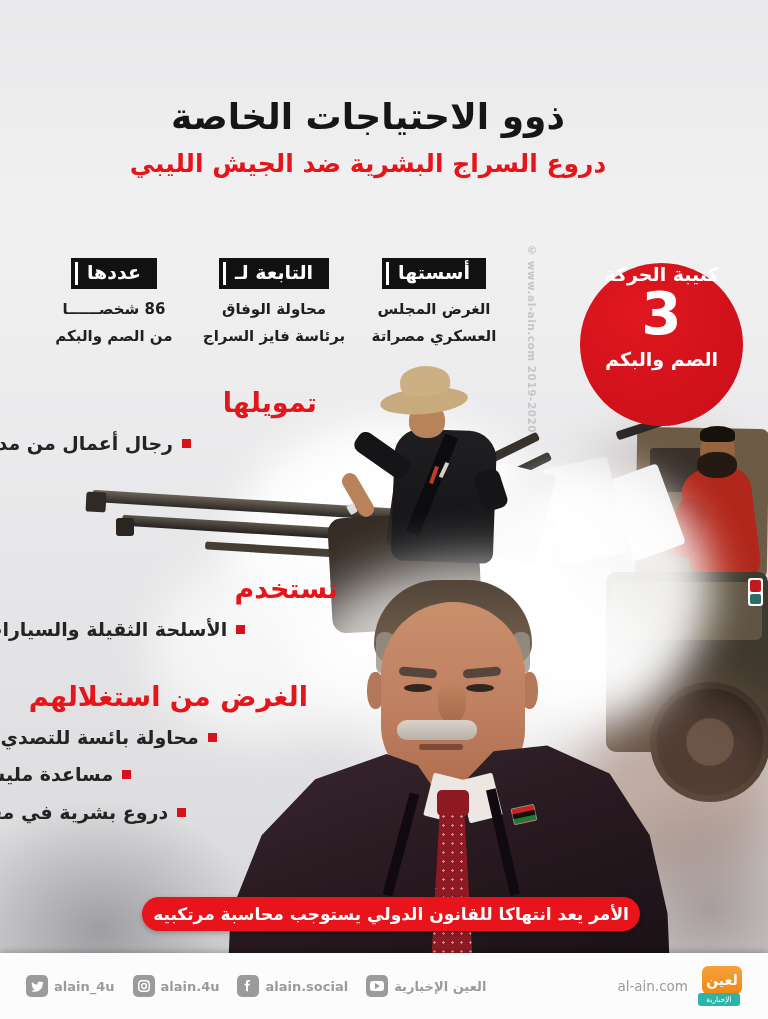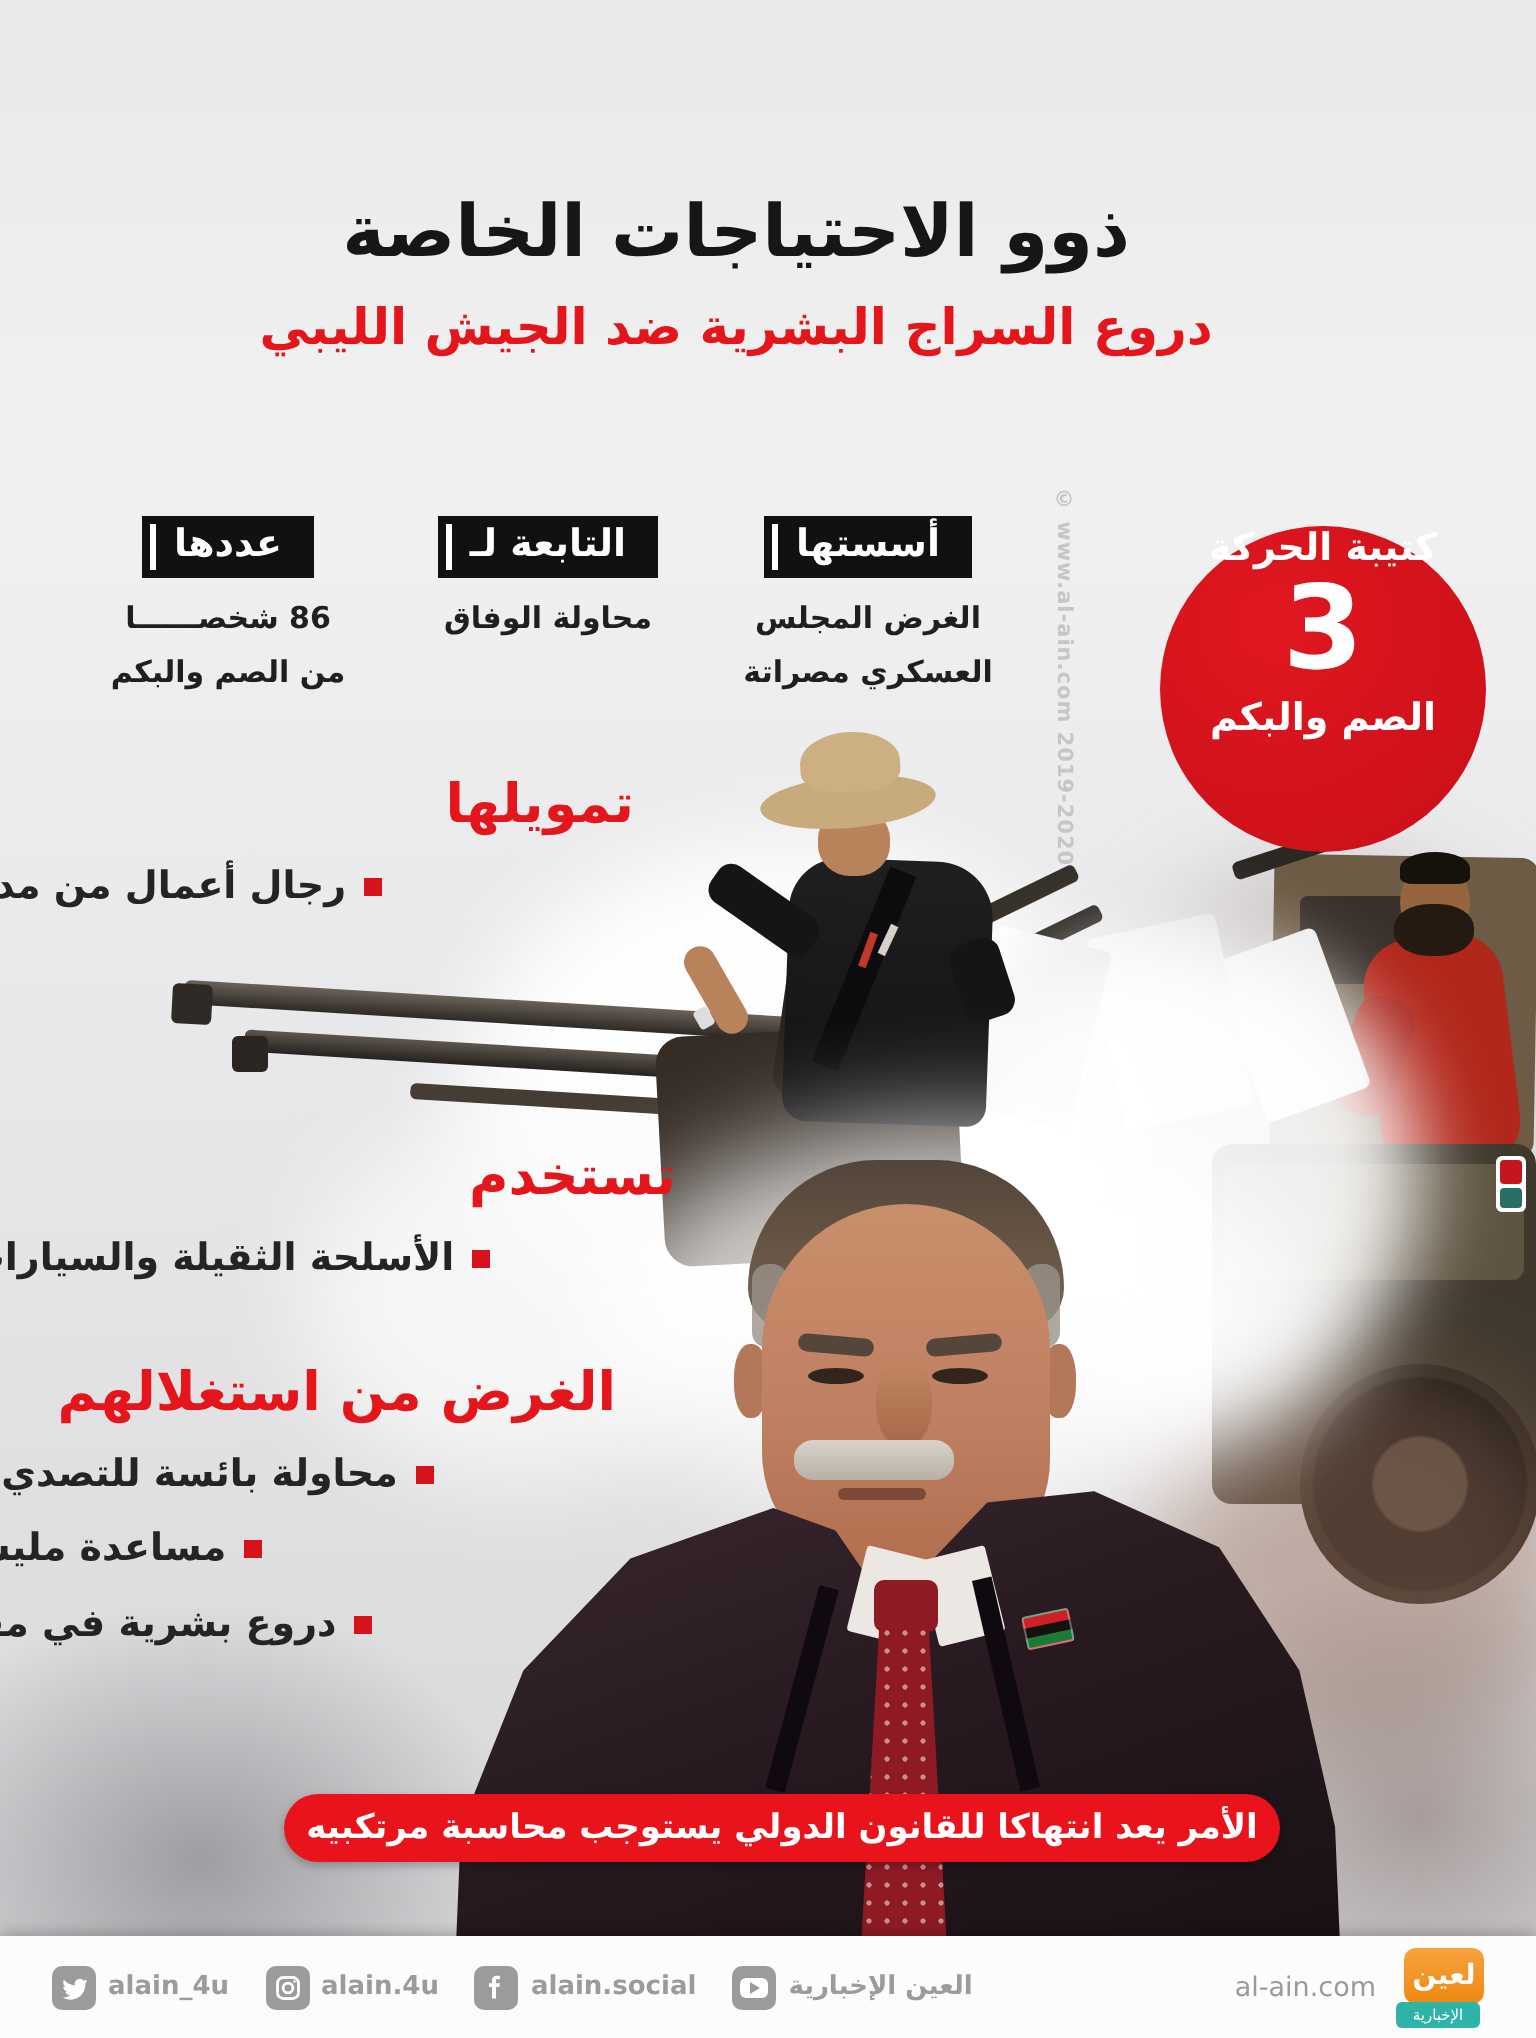--- a/index.html
+++ b/index.html
@@ -125,21 +125,21 @@
 
   .banner{position:absolute;top:897px;left:142px;width:498px;height:34px;border-radius:17px;
     background:#e8131b;color:#fff;font-size:17px;font-weight:bold;
     display:flex;align-items:center;justify-content:center;white-space:nowrap;z-index:6;
     box-shadow:0 2px 5px rgba(0,0,0,.25);}
 
   .watermark-v{position:absolute;left:526px;top:244px;writing-mode:vertical-rl;direction:ltr;
     font-size:10.5px;color:#c6c6c8;letter-spacing:.5px;z-index:4;font-weight:bold;}
 
   
-  .footer{position:absolute;left:0;bottom:0;width:768px;height:51px;background:#fcfcfc;z-index:10;
+  .footer{position:absolute;left:0;bottom:0;width:768px;height:66px;background:#fcfcfc;z-index:10;
     box-shadow:0 -2px 6px rgba(0,0,0,.2);direction:ltr;display:flex;align-items:center;padding:0 26px;}
   .socials{display:flex;align-items:center;gap:18px;}
   .soc{display:flex;align-items:center;gap:6px;}
   .icon-box{width:22px;height:22px;border-radius:5px;background:#9b9b9b;display:flex;align-items:center;justify-content:center;flex:none;}
   .icon-box svg{display:block;}
   .handle{font-size:13px;color:#9b9b9b;font-weight:600;}
   .yt-rect{width:14px;height:10px;background:#fff;border-radius:3px;display:flex;align-items:center;justify-content:center;}
   .yt-tri{width:0;height:0;border-left:5px solid #9b9b9b;border-top:3px solid transparent;border-bottom:3px solid transparent;margin-left:1px;}
   .footer-right{margin-left:auto;display:flex;align-items:center;gap:10px;}
   .site{font-size:13.5px;color:#9a9a9a;}
@@ -246,20 +246,21 @@
         <span class="fact-label">أسستها</span>
         <div class="lines">
           <div class="fact-line">الغرض المجلس</div>
           <div class="fact-line">العسكري مصراتة</div>
         </div>
       </div>
       <div class="fact">
         <span class="fact-label">التابعة لـ</span>
         <div class="lines">
           <div class="fact-line">محاولة الوفاق</div>
+          <div class="fact-line">برئاسة فايز السراج</div>
         </div>
       </div>
       <div class="fact">
         <span class="fact-label">عددها</span>
         <div class="lines">
           <div class="fact-line">86 شخصــــــا</div>
           <div class="fact-line">من الصم والبكم</div>
         </div>
       </div>
     </div>

